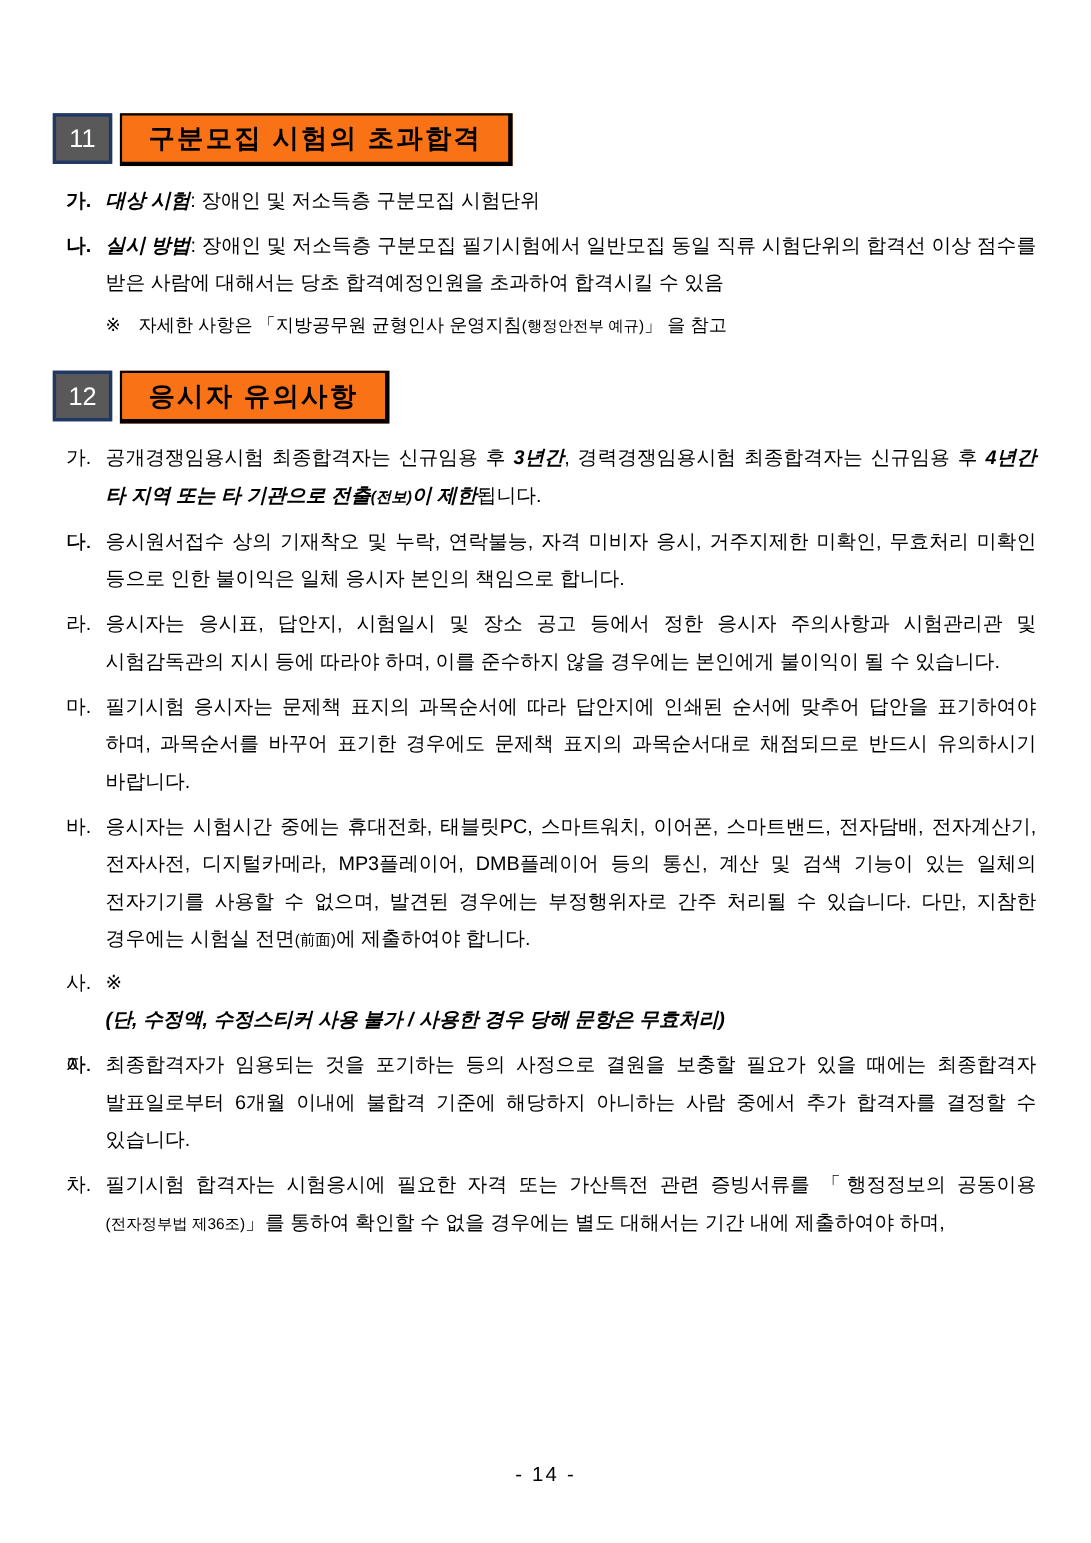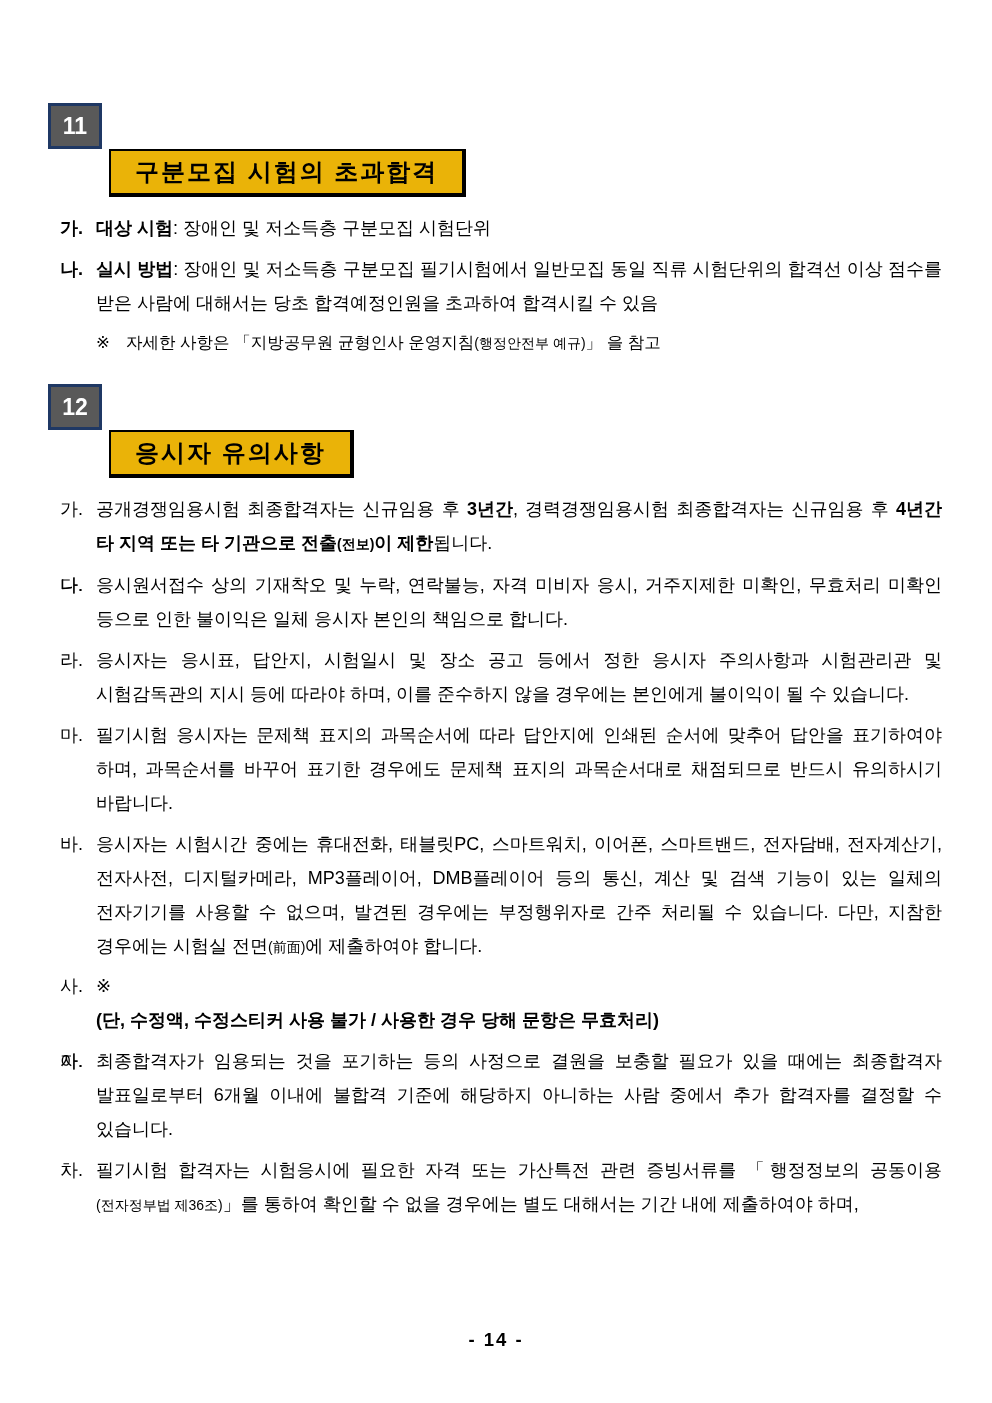--- a/index.html
+++ b/index.html
@@ -16,53 +16,52 @@
   }
 
   
   .section-header { display: flex; align-items: stretch; gap: 7px; margin-bottom: 13px; }
   .section-number-box {
     width: 54px; height: 46px;
     box-sizing: border-box;
     background: #595959;
     border: 3px solid #1F3864;
     color: #ffffff;
-    font-size: 23px; font-weight: bold;
+    font-size: 23px; font-weight: normal;
     display: flex; align-items: center; justify-content: center;
   }
   .section-title-box {
     box-sizing: border-box;
-    background: #eab308;
+    background: #f97316;
     border: 2px solid #000;
     border-right-width: 4px;
     border-bottom-width: 4px;
     font-size: 24px; font-weight: bold;
     letter-spacing: 2px;
     padding: 5px 24px 5px 24px;
     display: flex; align-items: center;
     white-space: nowrap;
-    margin-top: 46px;
   }
 
   .section-items { margin-left: 12px; margin-top: 14px; }
   .section-12 { margin-top: 26px; }
 
   .item {
     position: relative;
     padding-left: 36px;
     font-size: 18px;
     line-height: 34px;
     text-align: justify;
     word-break: keep-all;
     margin-bottom: 7px;
   }
   .item-label { position: absolute; left: 0; top: 0; }
   .item-label.bold { font-weight: bold; }
 
-  .run.bold { font-weight: bold; }
+  .run.bold { font-weight: bold; font-style: italic; }
   .run.small { font-size: 14px; }
 
   
   .item.note {
     margin-left: 36px;
     font-size: 16.5px;
     line-height: 30px;
     padding-left: 30px;
     margin-bottom: 4px;
   }
@@ -72,21 +71,21 @@
     padding-left: 29px;
     margin-top: -2px;
   }
 
   .page-number {
     position: absolute;
     left: 0; right: 0;
     bottom: 52px;
     text-align: center;
     font-size: 18.5px;
-    font-weight: bold;
+    font-weight: normal;
     letter-spacing: 2px;
     margin-top: 28px;
   }
 </style>
 </head>
 <body>
 
 <div class="page">
 
   <div class="section">

